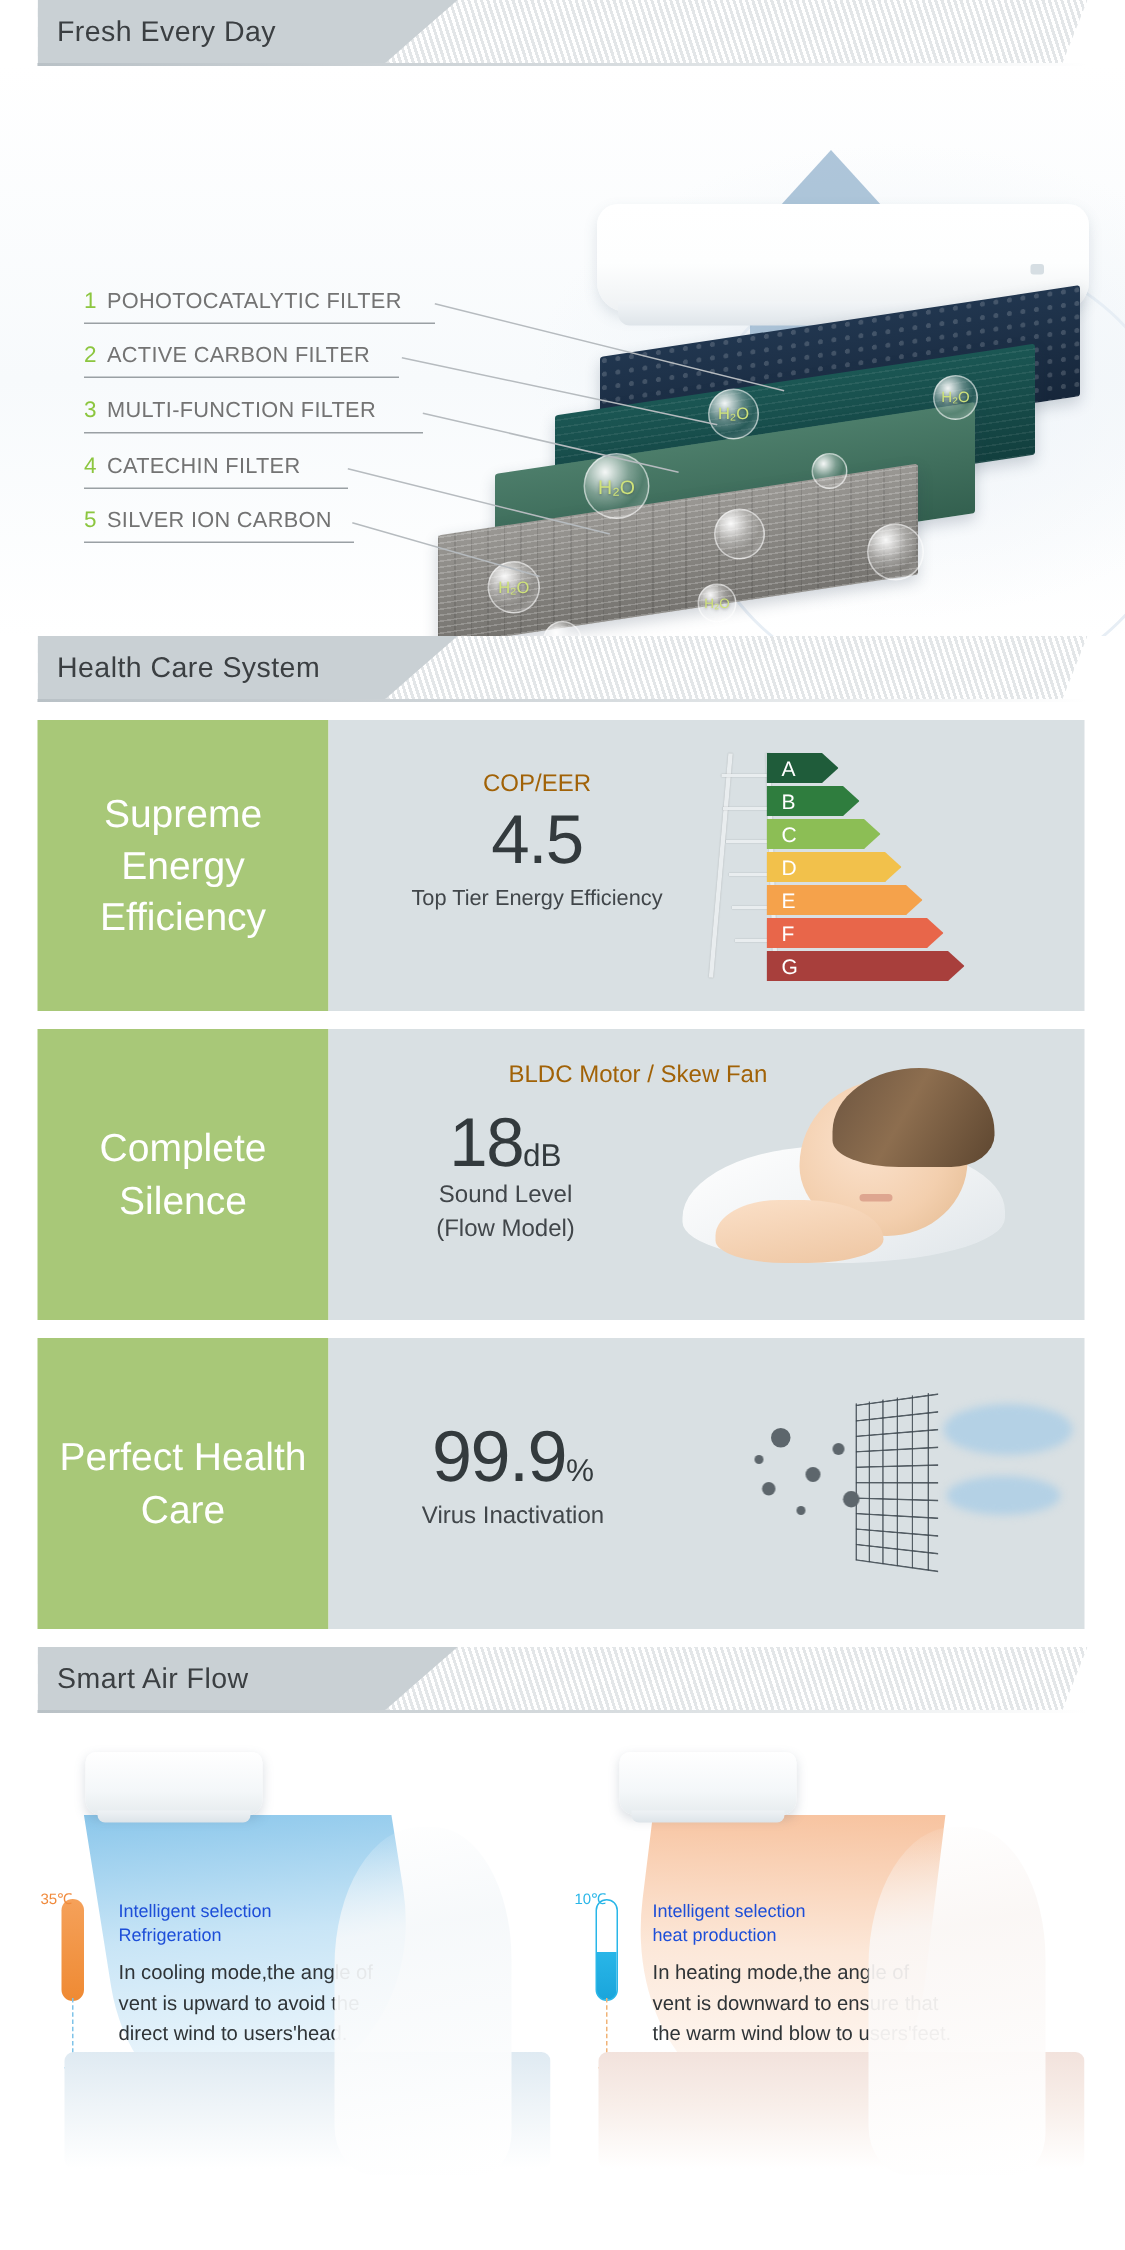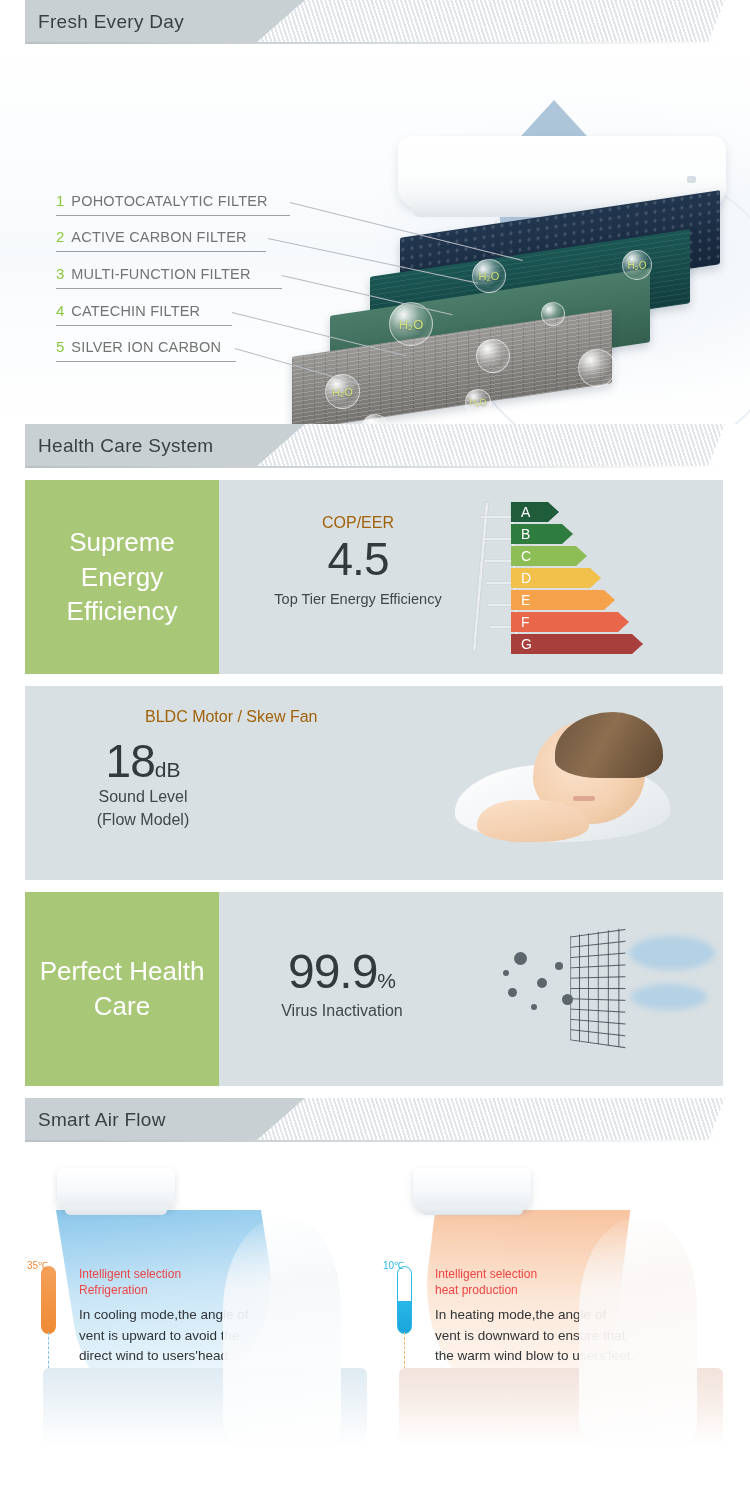--- a/index.html
+++ b/index.html
@@ -163,21 +163,21 @@
   .flow-heat { left: 42px; top: 56px; width: 195px; height: 200px;
     background: linear-gradient(182deg, rgba(245,178,132,.78) 0%, rgba(249,208,178,.50) 45%, rgba(252,236,224,.10) 100%);
     border-radius: 0 0 30% 62%/0 0 44% 72%; transform: skewX(-7deg); }
   .thermo { position:absolute; left: 16px; top: 34px; width: 15px; height: 68px;
     border-radius: 8px; }
   .thermo-badge { position:absolute; left: -4px; top: 22px; font-size: 10px; }
   .dashline { position:absolute; left: 18px; right: 58px; height: 0; border-top: 1px dashed; }
   .dashvert { position:absolute; width: 0; border-left: 1px dashed; }
   .temp-end { position:absolute; font-size: 13px; }
   .scene-txt { position:absolute; left: 54px; }
-  .scene-sel { font-size: 12px; color: #ef4444; line-height: 1.35; }
+  .scene-sel { font-size: 12px; color: #1d4ed8; line-height: 1.35; }
   .scene-body { font-size: 13.5px; color: #2f3437; line-height: 1.5; margin-top: 7px; }
   .bed { position:absolute; left: 18px; right: 0; bottom: 8px; height: 78px;
     border-radius: 6px; }
   .woman { position:absolute; right: 26px; bottom: 4px; width: 118px; height: 232px; }
 </style>
 </head>
 <body>
 
 <div class="banner">
   <div class="banner-stripes"></div>
@@ -275,20 +275,21 @@
         <div class="eband" style="left:292px;top:66px;width:76px;background:#8cbe55;">C</div>
         <div class="eband" style="left:292px;top:88px;width:90px;background:#f2c14b;">D</div>
         <div class="eband" style="left:292px;top:110px;width:104px;background:#f5a24b;">E</div>
         <div class="eband" style="left:292px;top:132px;width:118px;background:#e8664a;">F</div>
         <div class="eband" style="left:292px;top:154px;width:132px;background:#a83f3c;">G</div>
       </div>
     </div>
   </div>
 
   <div class="card">
+    <div class="card-left">Complete Silence</div>
     <div class="card-right">
       <div class="metric-top" style="position:absolute;left:120px;top:22px;">BLDC Motor / Skew Fan</div>
       <div class="metric" style="left:28px;top:52px;width:180px;">
         <div>
           <span class="metric-big">18</span><span class="metric-unit">dB</span>
         </div>
         <div class="metric-sub" style="font-size:16px;">Sound Level</div>
         <div class="metric-sub" style="font-size:16px;">(Flow Model)</div>
       </div>
 

